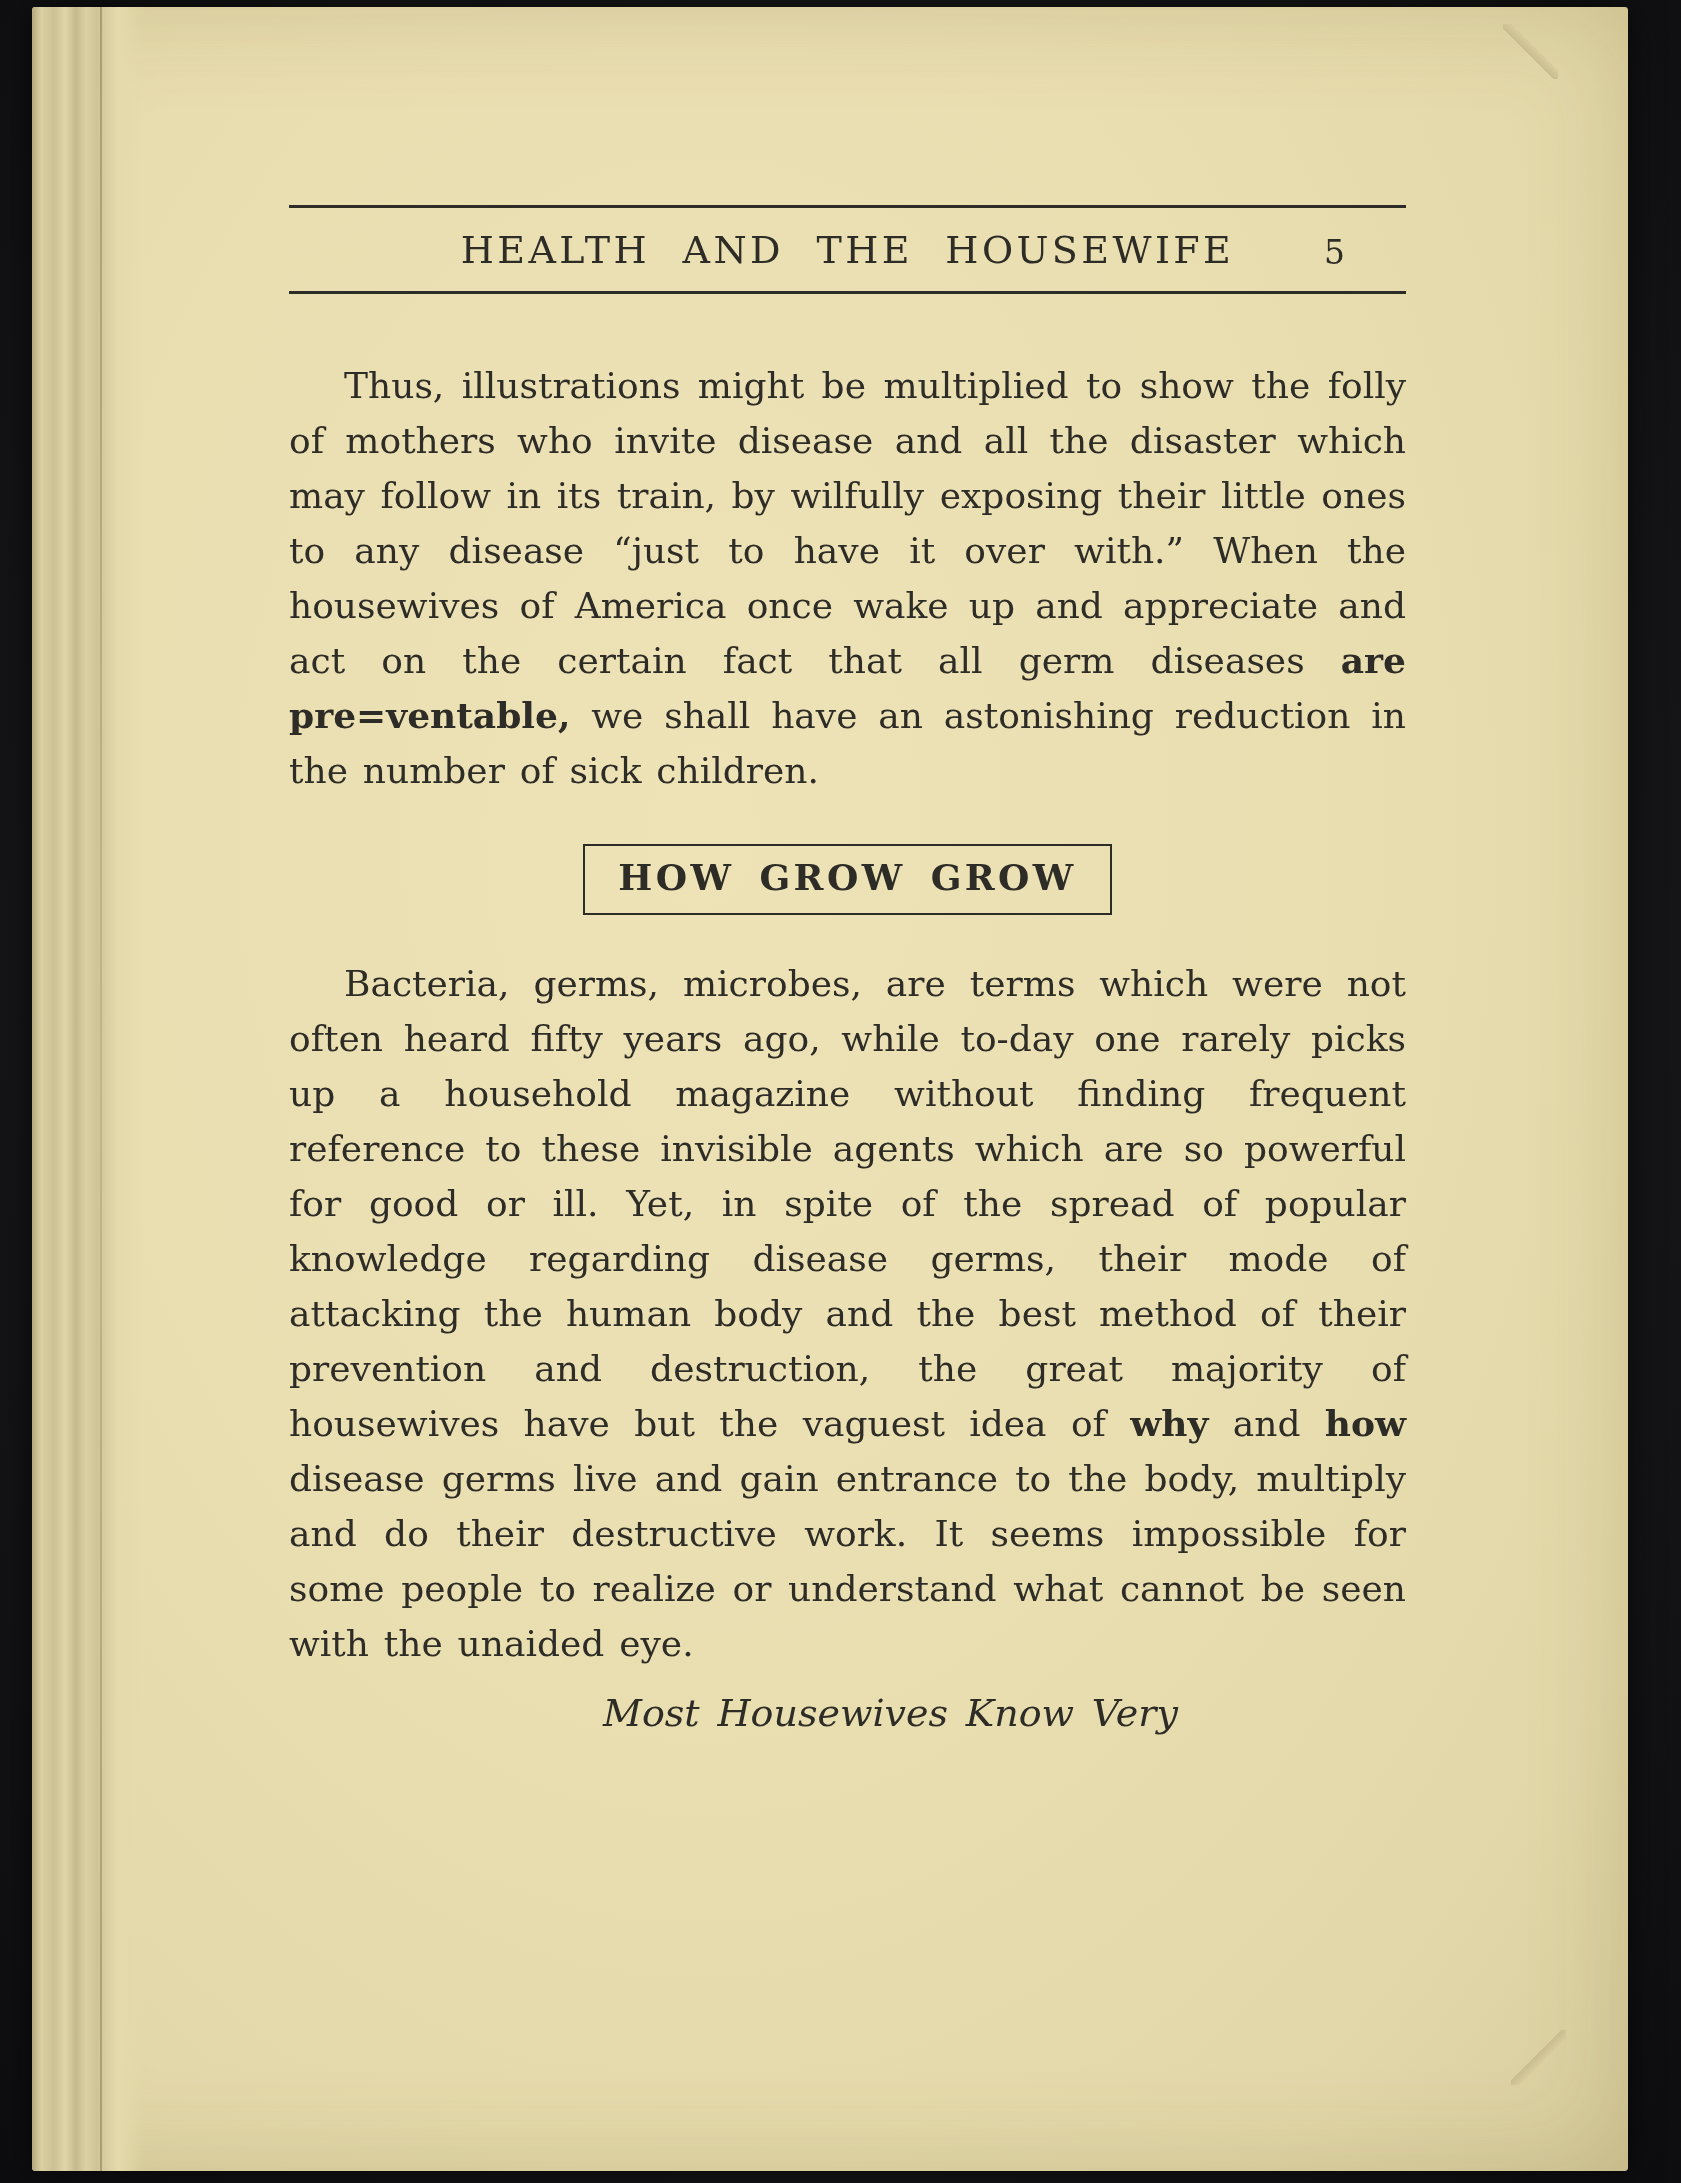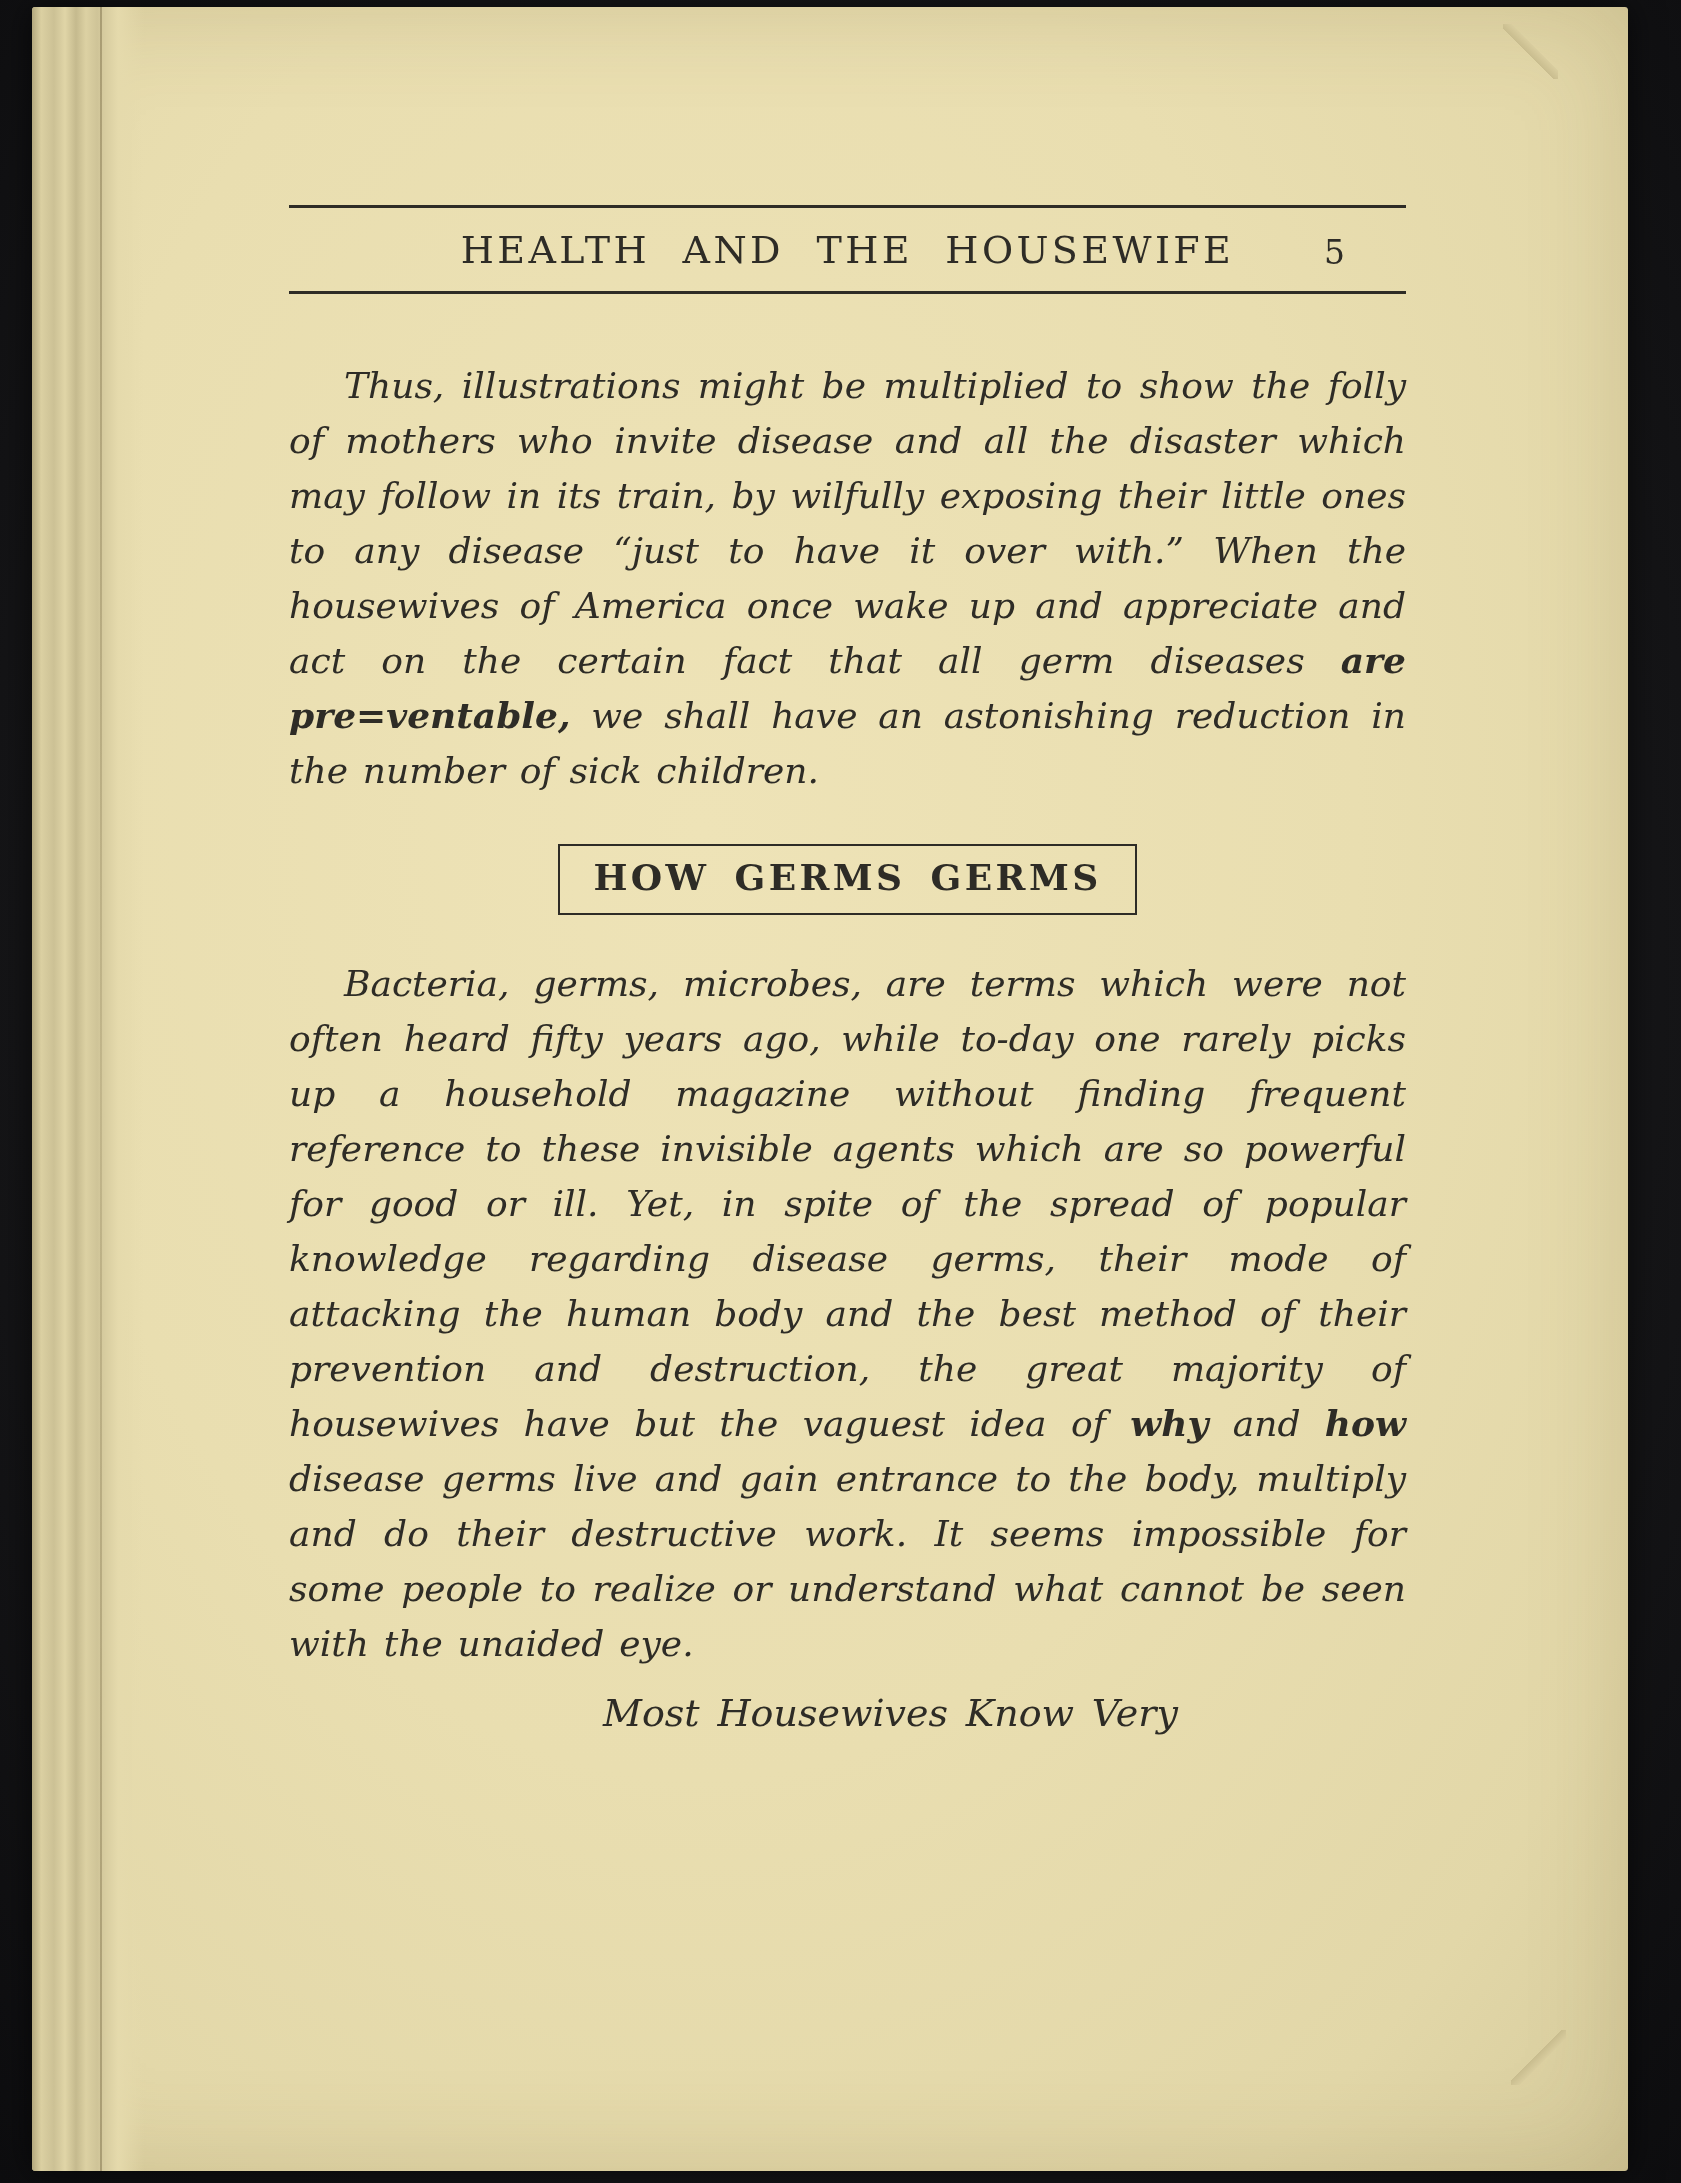--- a/index.html
+++ b/index.html
@@ -57,21 +57,20 @@
     font-size:38px; letter-spacing:3.4px; word-spacing:17px;
   }
   .page-num {
     position:absolute; right:61px; bottom:18.3px;
     font-size:33px;
   }
   p.body {
     font-size:36px; line-height:55px;
     text-align:justify; text-indent:55px;
     word-spacing:3.4px;
-    font-style:italic;
   }
   p.p1 { margin-top:64px; }
   .b { font-weight:bold; }
   .box-wrap { display:flex; justify-content:center; margin:46px 0 41px; }
   .box-heading {
     border:2.9px solid #2e2c26;
     padding:10.3px 33px 15px;
     font-size:36px; font-weight:bold;
     letter-spacing:3.4px; word-spacing:9.2px;
     text-align:center;
@@ -98,21 +97,21 @@
         <div class="header-row">
           <span class="title">HEALTH AND THE HOUSEWIFE</span>
           <span class="page-num">5</span>
         </div>
         <div class="rule"></div>
       </header>
 
       <p class="body p1"><span>Thus, illustrations might be multiplied to show the folly of mothers who invite disease and all the disaster which may follow in its train, by wilfully exposing their little ones to any disease “just to have it over with.”  When the housewives of America once wake up and appreciate and act on the certain fact that all germ diseases </span><span class="b">are pre=ventable,</span><span> we shall have an astonishing reduction in the number of sick children.</span></p>
 
       <div class="box-wrap">
-        <div class="box-heading">HOW GERMS GERMS</div>
+        <div class="box-heading">HOW GROW GROW</div>
       </div>
 
       <p class="body"><span>Bacteria, germs, microbes, are terms which were not often heard fifty years ago, while to-day one rarely picks up a household magazine without finding frequent reference to these invisible agents which are so powerful for good or ill.  Yet, in spite of the spread of popular knowledge regarding disease germs, their mode of attacking the human body and the best method of their prevention and destruction, the great majority of housewives have but the vaguest idea of </span><span class="b">why</span><span> and </span><span class="b">how</span><span> disease germs live and gain entrance to the body, multiply and do their destructive work.  It seems impossible for some people to realize or understand what cannot be seen with the unaided eye.</span></p>
 
       <div class="closing">
         <div>Most Housewives Know Very</div>
       </div>
     </div>
   </div>
 </div>

